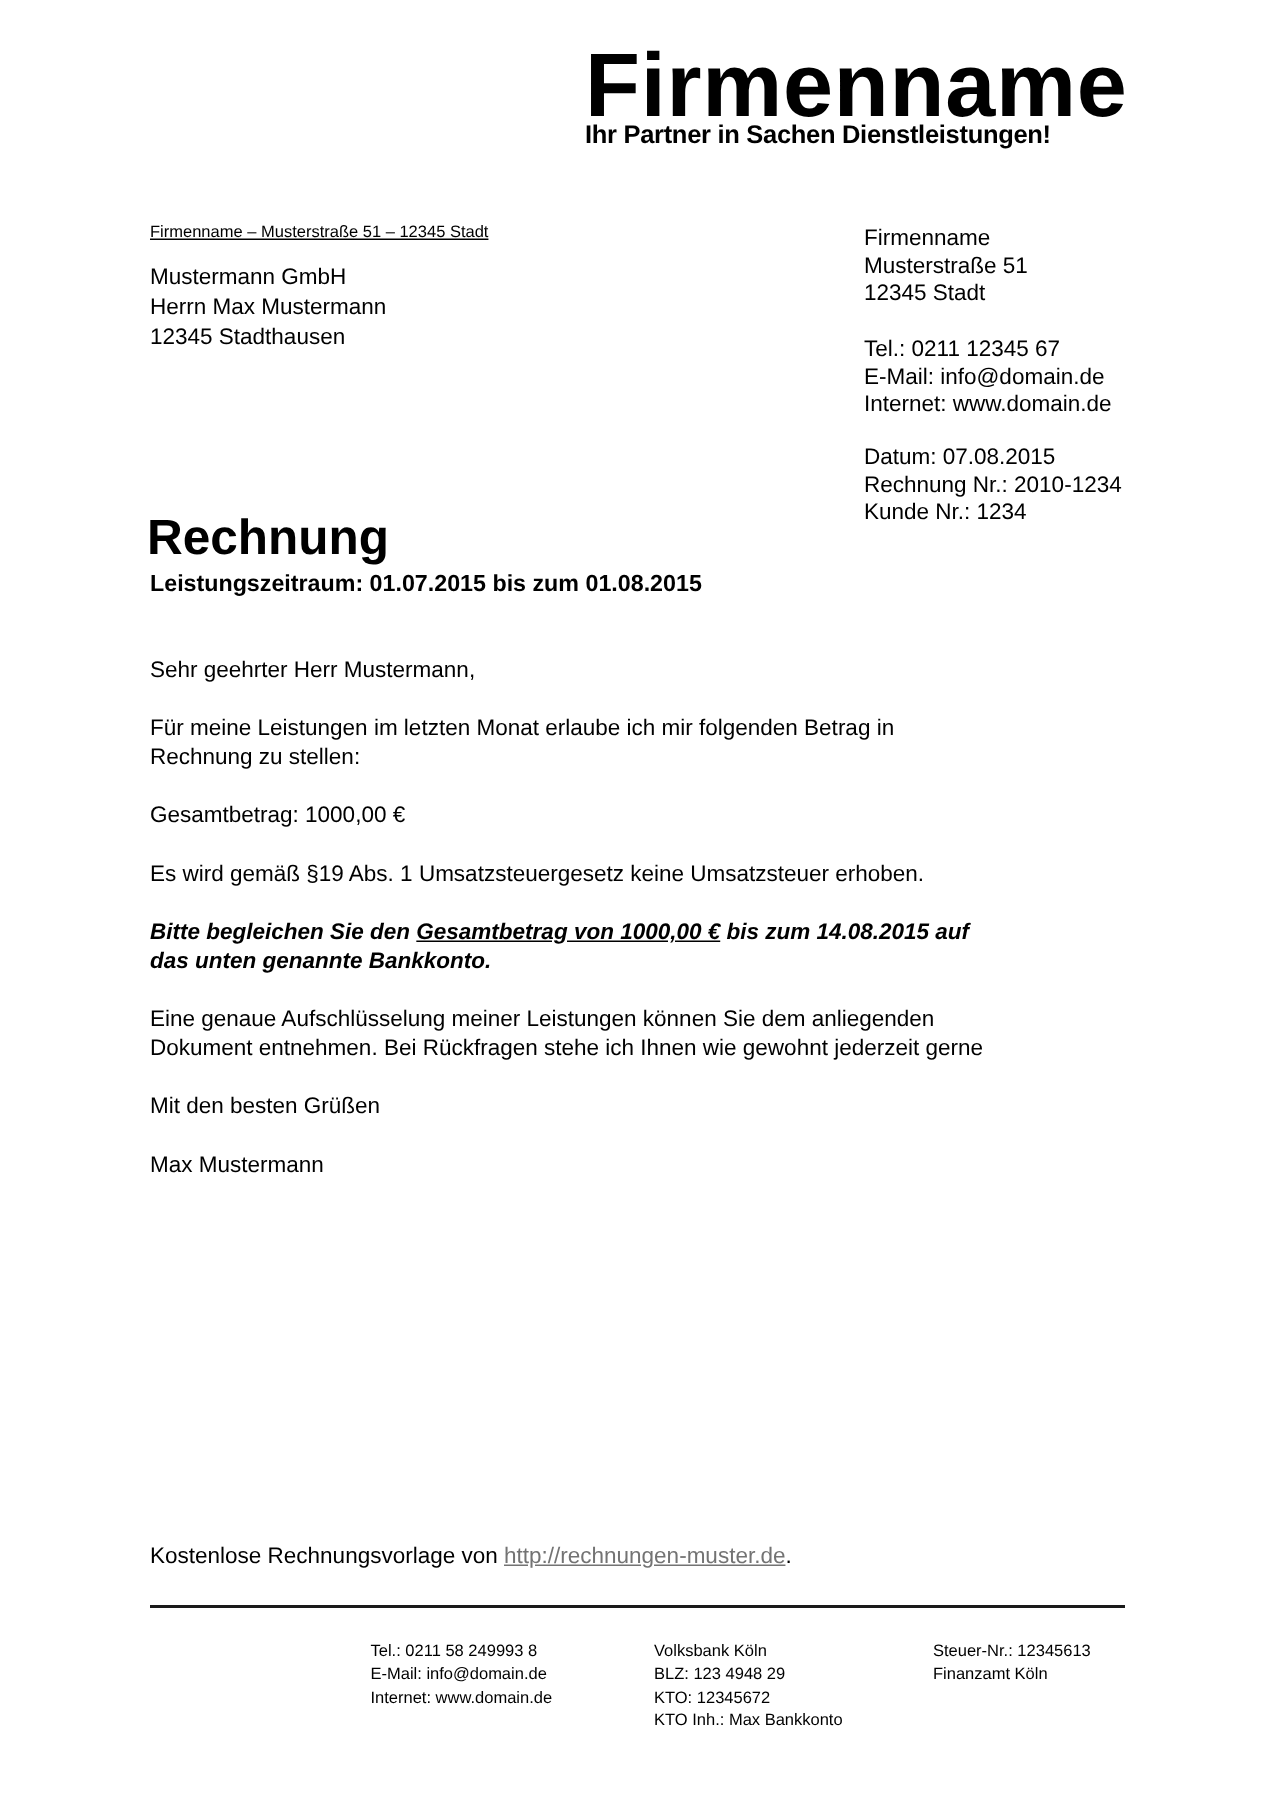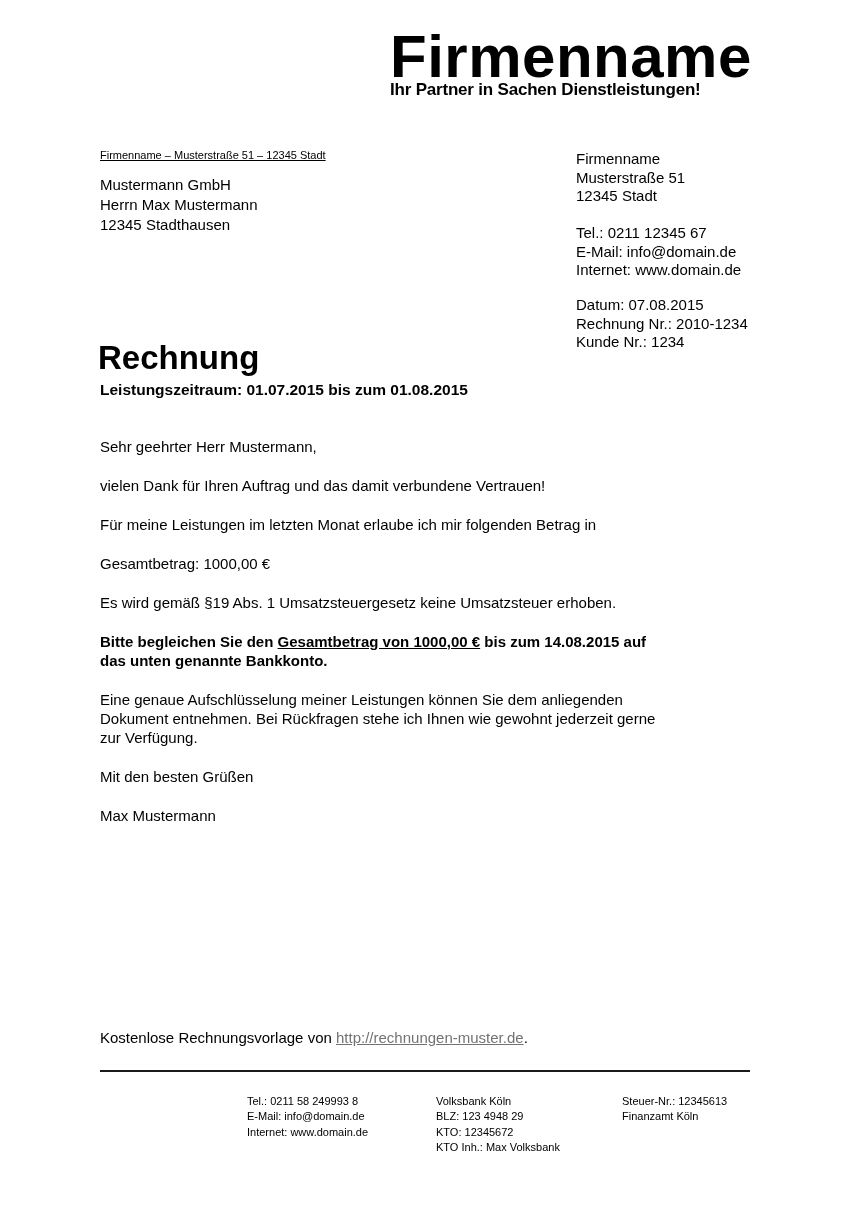--- a/index.html
+++ b/index.html
@@ -48,21 +48,21 @@
     position: absolute; left: 100px; top: 380px;
     font-size: 15.5px; line-height: 19px; font-weight: 700;
   }
   
   .letter-body {
     position: absolute; left: 100px; top: 437px; width: 690px;
     font-size: 15px; line-height: 19px;
   }
   .letter-body p { margin: 0 0 20px 0; }
   .p-bold { font-weight: 700; }
-  .mt44 { margin-top: 44px; }
+  .mt44 { margin-top: 44px; font-style: italic; }
   .mt38 { margin-top: 38px; }
   .mt37 { margin-top: 37px; }
   .mt21 { margin-top: 21px; }
   .u { text-decoration: underline; }
   
   .credit-line {
     position: absolute; left: 100px; top: 1028px;
     font-size: 15px; line-height: 19px;
   }
   .credit-line a { color: #737373; text-decoration: underline; cursor: pointer; }
@@ -112,54 +112,53 @@
     <div>Datum: 07.08.2015</div>
     <div>Rechnung Nr.: 2010-1234</div>
     <div>Kunde Nr.: 1234</div>
   </div>
 
   <div class="invoice-title">Rechnung</div>
   <div class="service-period">Leistungszeitraum: 01.07.2015 bis zum 01.08.2015</div>
 
   <div class="letter-body">
     <p>Sehr geehrter Herr Mustermann,</p>
-    <p>vielen Dank für Ihren Auftrag und das damit verbundene Vertrauen!</p>
     <p>
       <span style="display:block">Für meine Leistungen im letzten Monat erlaube ich mir folgenden Betrag in</span>
+      <span style="display:block">Rechnung zu stellen:</span>
     </p>
     <p>Gesamtbetrag: 1000,00 €</p>
     <p>Es wird gemäß §19 Abs. 1 Umsatzsteuergesetz keine Umsatzsteuer erhoben.</p>
     <p class="p-bold mt44">
       <span style="display:block"><span>Bitte begleichen Sie den </span><span class="u">Gesamtbetrag von 1000,00 €</span><span> bis zum 14.08.2015 auf</span></span>
       <span style="display:block">das unten genannte Bankkonto.</span>
     </p>
     <p class="mt38">
       <span style="display:block">Eine genaue Aufschlüsselung meiner Leistungen können Sie dem anliegenden</span>
       <span style="display:block">Dokument entnehmen. Bei Rückfragen stehe ich Ihnen wie gewohnt jederzeit gerne</span>
-      <span style="display:block">zur Verfügung.</span>
     </p>
     <p class="mt37">Mit den besten Grüßen</p>
     <p class="mt21">Max Mustermann</p>
   </div>
 
   <div class="credit-line">
     <span>Kostenlose Rechnungsvorlage von </span><a href="#">http://rechnungen-muster.de</a><span>.</span>
   </div>
 
   <div class="footer-divider"></div>
 
   <div class="footer-col fc2">
     <div>Tel.: 0211 58 249993 8</div>
     <div>E-Mail: info@domain.de</div>
     <div>Internet: www.domain.de</div>
   </div>
   <div class="footer-col fc3">
     <div>Volksbank Köln</div>
     <div>BLZ: 123 4948 29</div>
     <div>KTO: 12345672</div>
-    <div>KTO Inh.: Max Volksbank</div>
+    <div>KTO Inh.: Max Bankkonto</div>
   </div>
   <div class="footer-col fc4">
     <div>Steuer-Nr.: 12345613</div>
     <div>Finanzamt Köln</div>
   </div>
 
 </div>
 
 </body></html>

